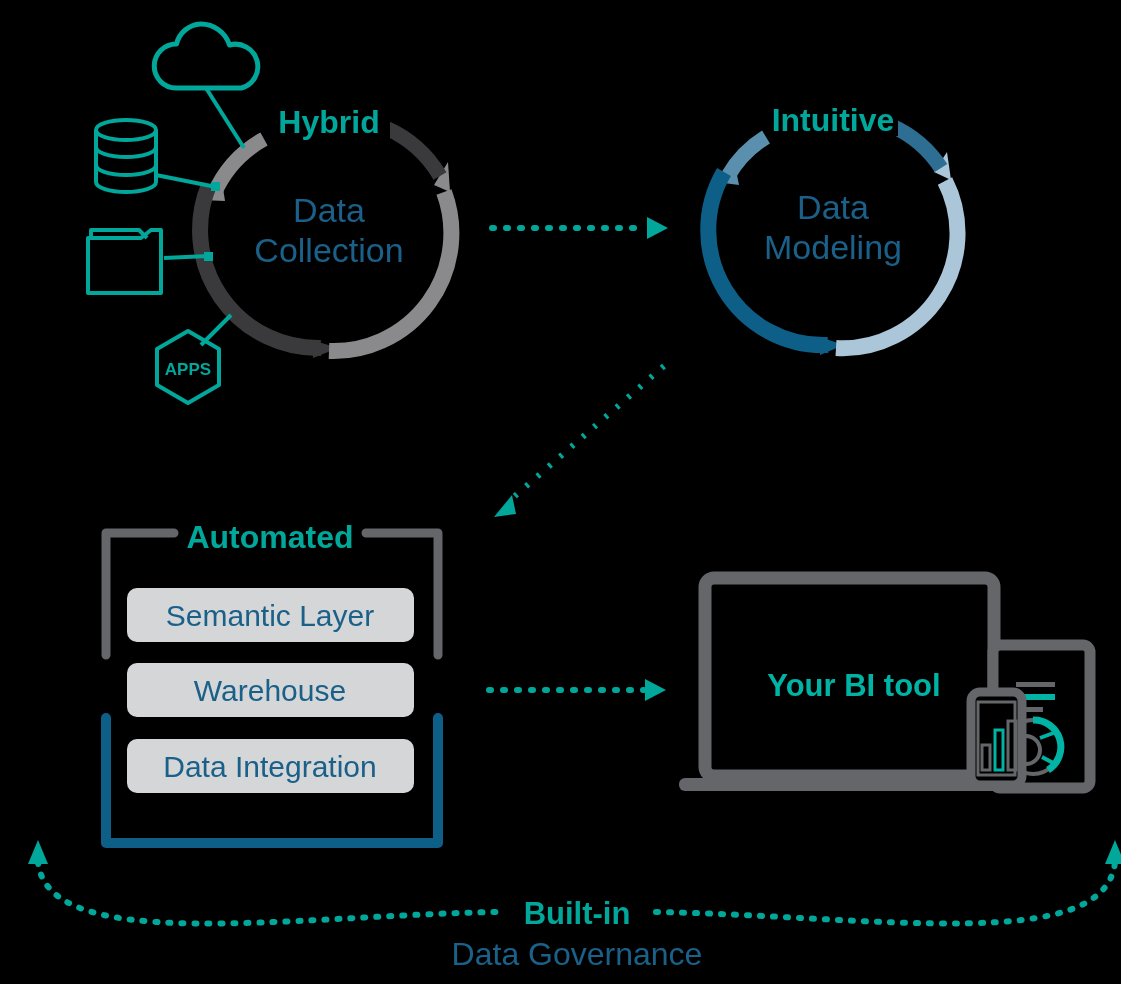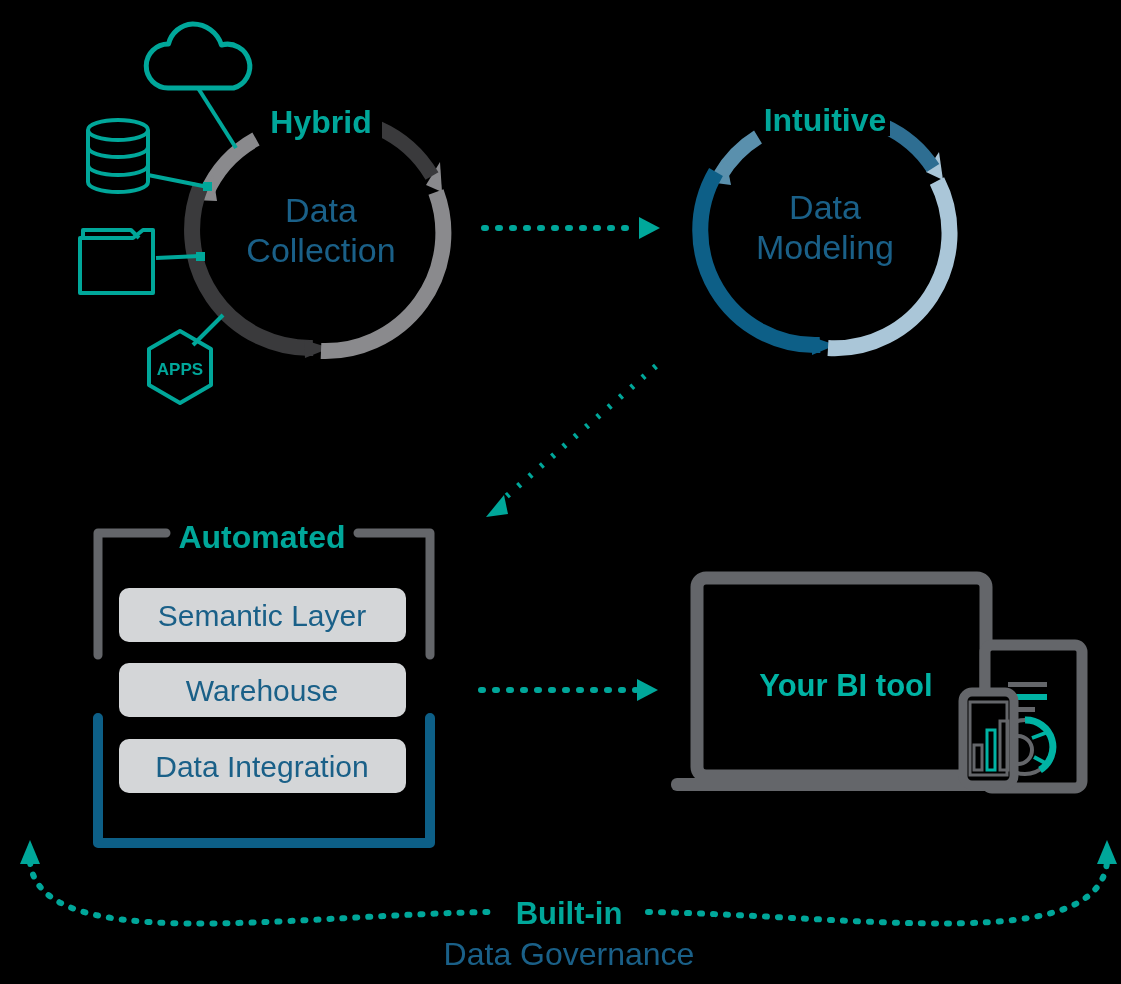--- a/index.html
+++ b/index.html
@@ -2,21 +2,21 @@
 <html><head>
 <meta charset="utf-8">
 <style>
   html,body{margin:0;padding:0;background:#000;}
   body{
     width:1121px;height:984px;
     font-family:"Liberation Sans", sans-serif;
     overflow:hidden;
     position:relative;
   }
-  #stage{position:absolute;left:8px;top:0;width:911px;height:984px;}
+  #stage{position:absolute;left:16px;top:0;width:911px;height:984px;}
   svg{display:block;}
   .lbl-accent{font-family:"Liberation Sans",sans-serif;font-weight:bold;}
   .lbl-blue{font-family:"Liberation Sans",sans-serif;}
 </style>
 </head>
 <body>
 
 <div id="stage">
 <svg width="1121" height="984" viewBox="0 0 1121 984" xmlns="http://www.w3.org/2000/svg">
 

